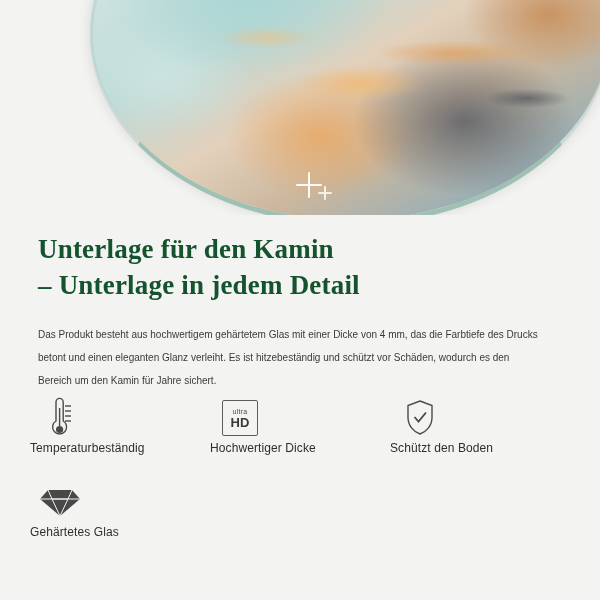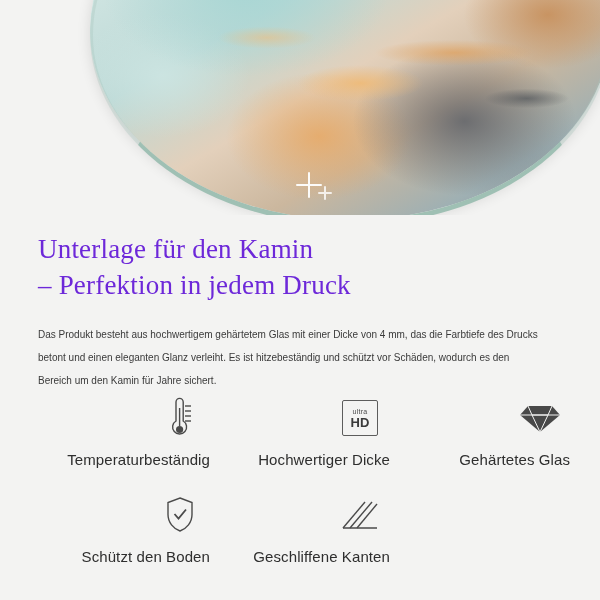--- a/index.html
+++ b/index.html
@@ -95,22 +95,22 @@
     left: 0;
     top: 215px;
     width: 600px;
   }
   .headline {
     margin: 16px 0 0 38px;
     width: 500px;
     font-family: "Liberation Serif", serif;
     font-size: 27px;
     line-height: 36px;
-    color: #6d28d9;
-    font-weight: 400;
+    color: #14532d;
+    font-weight: 700;
     letter-spacing: .2px;
   }
   .headline .l2 { display: block; }
   .body-copy {
     margin: 20px 0 0 38px;
     width: 502px;
     font-size: 10px;
     line-height: 23px;
     color: #3a3a3a;
   }
@@ -121,33 +121,33 @@
     left: 30px;
     top: 395px;
     width: 540px;
     display: grid;
     grid-template-columns: repeat(3, 1fr);
     grid-row-gap: 24px;
   }
   .feature {
     display: flex;
     flex-direction: column;
-    align-items: flex-end;
+    align-items: flex-start;
     justify-content: flex-start;
   }
   .feature-icon {
     height: 46px;
     width: 60px;
     display: flex;
     align-items: center;
     justify-content: center;
   }
   .feature-label {
-    margin-top: 10px;
-    font-size: 15px;
+    margin-top: 0;
+    font-size: 12px;
     color: #2e2e2e;
     text-align: center;
     letter-spacing: .1px;
   }
   .hd-box {
     width: 34px;
     height: 34px;
     border: 1.5px solid #5c5c5c;
     border-radius: 2px;
     display: flex;
@@ -169,21 +169,21 @@
       <div class="veins"></div>
     </div>
     <div class="hero-edge"></div>
     <div class="sparkle s1"></div>
     <div class="sparkle s2"></div>
   </div>
 
   <div class="content">
     <h1 class="headline">
       <span>Unterlage für den Kamin</span>
-      <span class="l2">– Perfektion in jedem Druck</span>
+      <span class="l2">– Unterlage in jedem Detail</span>
     </h1>
     <p class="body-copy">Das Produkt besteht aus hochwertigem gehärtetem Glas mit einer Dicke von 4 mm, das die Farbtiefe des Drucks betont und einen eleganten Glanz verleiht. Es ist hitzebeständig und schützt vor Schäden, wodurch es den Bereich um den Kamin für Jahre sichert.</p>
   </div>
 
   <div class="features">
 
     <div class="feature">
       <div class="feature-icon">
         <svg width="40" height="44" viewBox="0 0 40 44" fill="none" stroke="#4a4a4a" stroke-width="1.4">
           <path d="M16 6a3.6 3.6 0 0 1 7.2 0v19a7 7 0 1 1-7.2 0z"></path>
@@ -203,47 +203,36 @@
         <div class="hd-box">
           <span class="t1">ultra</span>
           <span class="t2">HD</span>
         </div>
       </div>
       <div class="feature-label">Hochwertiger Dicke</div>
     </div>
 
     <div class="feature">
       <div class="feature-icon">
+        <svg width="40" height="44" viewBox="0 0 40 44" fill="none" stroke="#4a4a4a" stroke-width="1.4">
+          <path d="M20 5l12 4.5v12c0 8-5.4 14-12 16.5C13.4 35.5 8 29.5 8 21.5v-12z"></path>
+          <polyline points="14.5,21 18.5,25.5 26,16.5" stroke-width="1.8"></polyline>
+        </svg>
+      </div>
+      <div class="feature-label">Schützt den Boden</div>
+    </div>
+
+    <div class="feature">
+      <div class="feature-icon">
         <svg width="44" height="40" viewBox="0 0 44 40" fill="none" stroke="#3a3a3a" stroke-width="1.3">
           <path d="M10 8h24l8 9-20 17L2 17z" fill="#3a3a3a" fill-opacity="0.92" stroke="none"></path>
           <path d="M2 17h40" stroke="#f3f3f2" stroke-width="1"></path>
           <path d="M10 8l4 9 8 17 8-17 4-9" stroke="#f3f3f2" stroke-width="1"></path>
           <path d="M14 17h16" stroke="#f3f3f2" stroke-width="1"></path>
         </svg>
       </div>
       <div class="feature-label">Gehärtetes Glas</div>
     </div>
 
-    <div class="feature">
-      <div class="feature-icon">
-        <svg width="40" height="44" viewBox="0 0 40 44" fill="none" stroke="#4a4a4a" stroke-width="1.4">
-          <path d="M20 5l12 4.5v12c0 8-5.4 14-12 16.5C13.4 35.5 8 29.5 8 21.5v-12z"></path>
-          <polyline points="14.5,21 18.5,25.5 26,16.5" stroke-width="1.8"></polyline>
-        </svg>
-      </div>
-      <div class="feature-label">Schützt den Boden</div>
-    </div>
-
-    <div class="feature">
-      <div class="feature-icon">
-        <svg width="42" height="38" viewBox="0 0 42 38" fill="none" stroke="#4a4a4a" stroke-width="1.4">
-          <path d="M4 32 L26 6"></path>
-          <path d="M11 32 L33 6"></path>
-          <path d="M18 32 L38 8"></path>
-          <path d="M4 32 H38"></path>
-        </svg>
-      </div>
-      <div class="feature-label">Geschliffene Kanten</div>
-    </div>
 
 
   </div>
 </div>
 
 </body></html>

